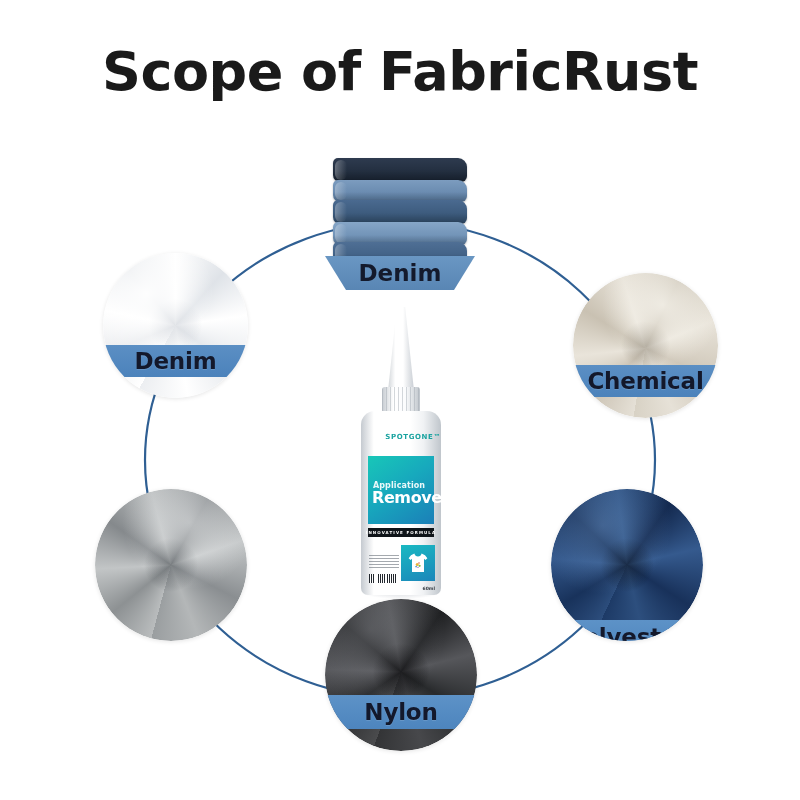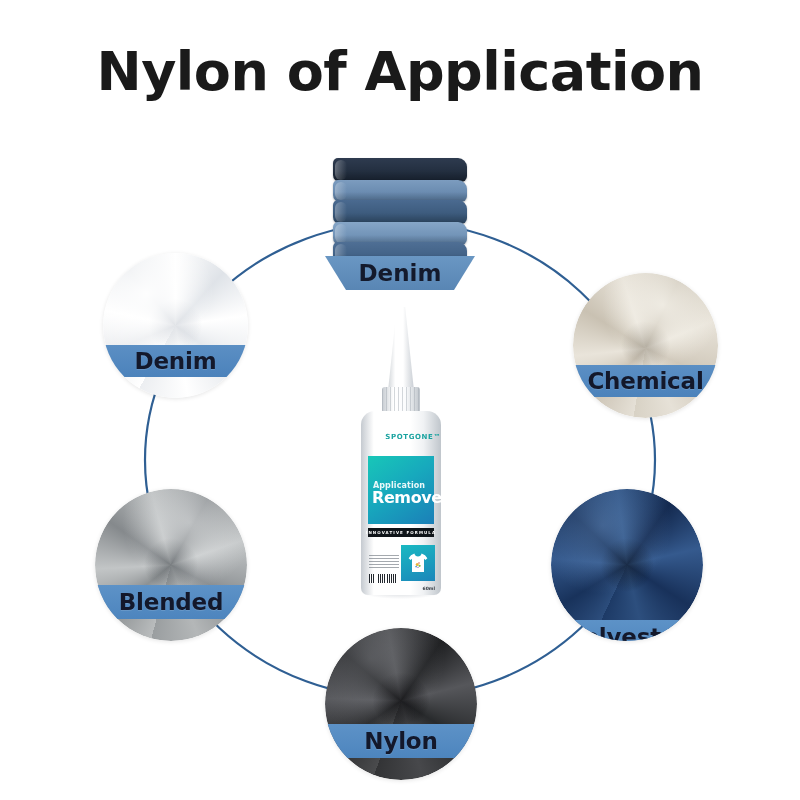--- a/index.html
+++ b/index.html
@@ -118,21 +118,21 @@
   }
   #node-polyester .swirl-a {
     background: radial-gradient(circle at 50% 50%, rgba(8,20,40,0.85) 0%, rgba(20,40,70,0) 25%);
   }
   #node-polyester .swirl-b {
     background: radial-gradient(circle at 34% 24%, rgba(110,150,200,0.45) 0%, rgba(110,150,200,0) 45%);
   }
   #node-polyester .banner { top: 95px; height: 34px; background: linear-gradient(180deg,#5d92c7 0%,#4d85be 100%); margin-top: 36px; }
 
   
-  #node-nylon { left: 325px; top: 628px; width: 152px; height: 152px; }
+  #node-nylon { left: 325px; top: 599px; width: 152px; height: 152px; }
   #node-nylon .fabric {
     background:
       conic-gradient(from 200deg at 50% 48%,
         #4a4b4d 0deg, #2a2b2d 36deg, #55565a 72deg, #232426 110deg,
         #4e4f52 150deg, #1f2022 194deg, #56575b 236deg, #282a2c 282deg,
         #47484b 324deg, #333436 360deg);
   }
   #node-nylon .swirl-a {
     background: radial-gradient(circle at 50% 48%, rgba(10,10,12,0.9) 0%, rgba(30,30,34,0) 26%);
   }
@@ -327,21 +327,21 @@
     position: absolute;
     right: 6px; bottom: 4px;
     font-size: 4.5px;
     font-weight: 700;
     color: #3a4149;
   }
 </style>
 </head>
 <body>
 
-<div class="title">Nylon of Application</div>
+<div class="title">Scope of FabricRust</div>
 
 <svg class="ring-svg" viewBox="0 0 800 800" aria-hidden="true">
   <ellipse cx="400" cy="460" rx="255" ry="238" fill="none" stroke="#2f5f93" stroke-width="2.2"></ellipse>
 </svg>
 
 <div id="node-denim">
   <div id="denim-stack">
     <div id="denim-f1" class="denim-fold"></div>
     <div id="denim-f2" class="denim-fold"></div>
     <div id="denim-f3" class="denim-fold"></div>
@@ -369,21 +369,20 @@
   <div class="fabric"></div>
   <div class="swirl-a"></div>
   <div class="swirl-b"></div>
   <div class="banner">Nylon</div>
 </div>
 
 <div class="node" id="node-blended">
   <div class="fabric"></div>
   <div class="swirl-a"></div>
   <div class="swirl-b"></div>
-  <div class="banner">Blended</div>
 </div>
 
 <div class="node" id="node-cotton">
   <div class="fabric"></div>
   <div class="swirl-a"></div>
   <div class="swirl-b"></div>
   <div class="banner">Denim</div>
 </div>
 
 <div id="bottle">

